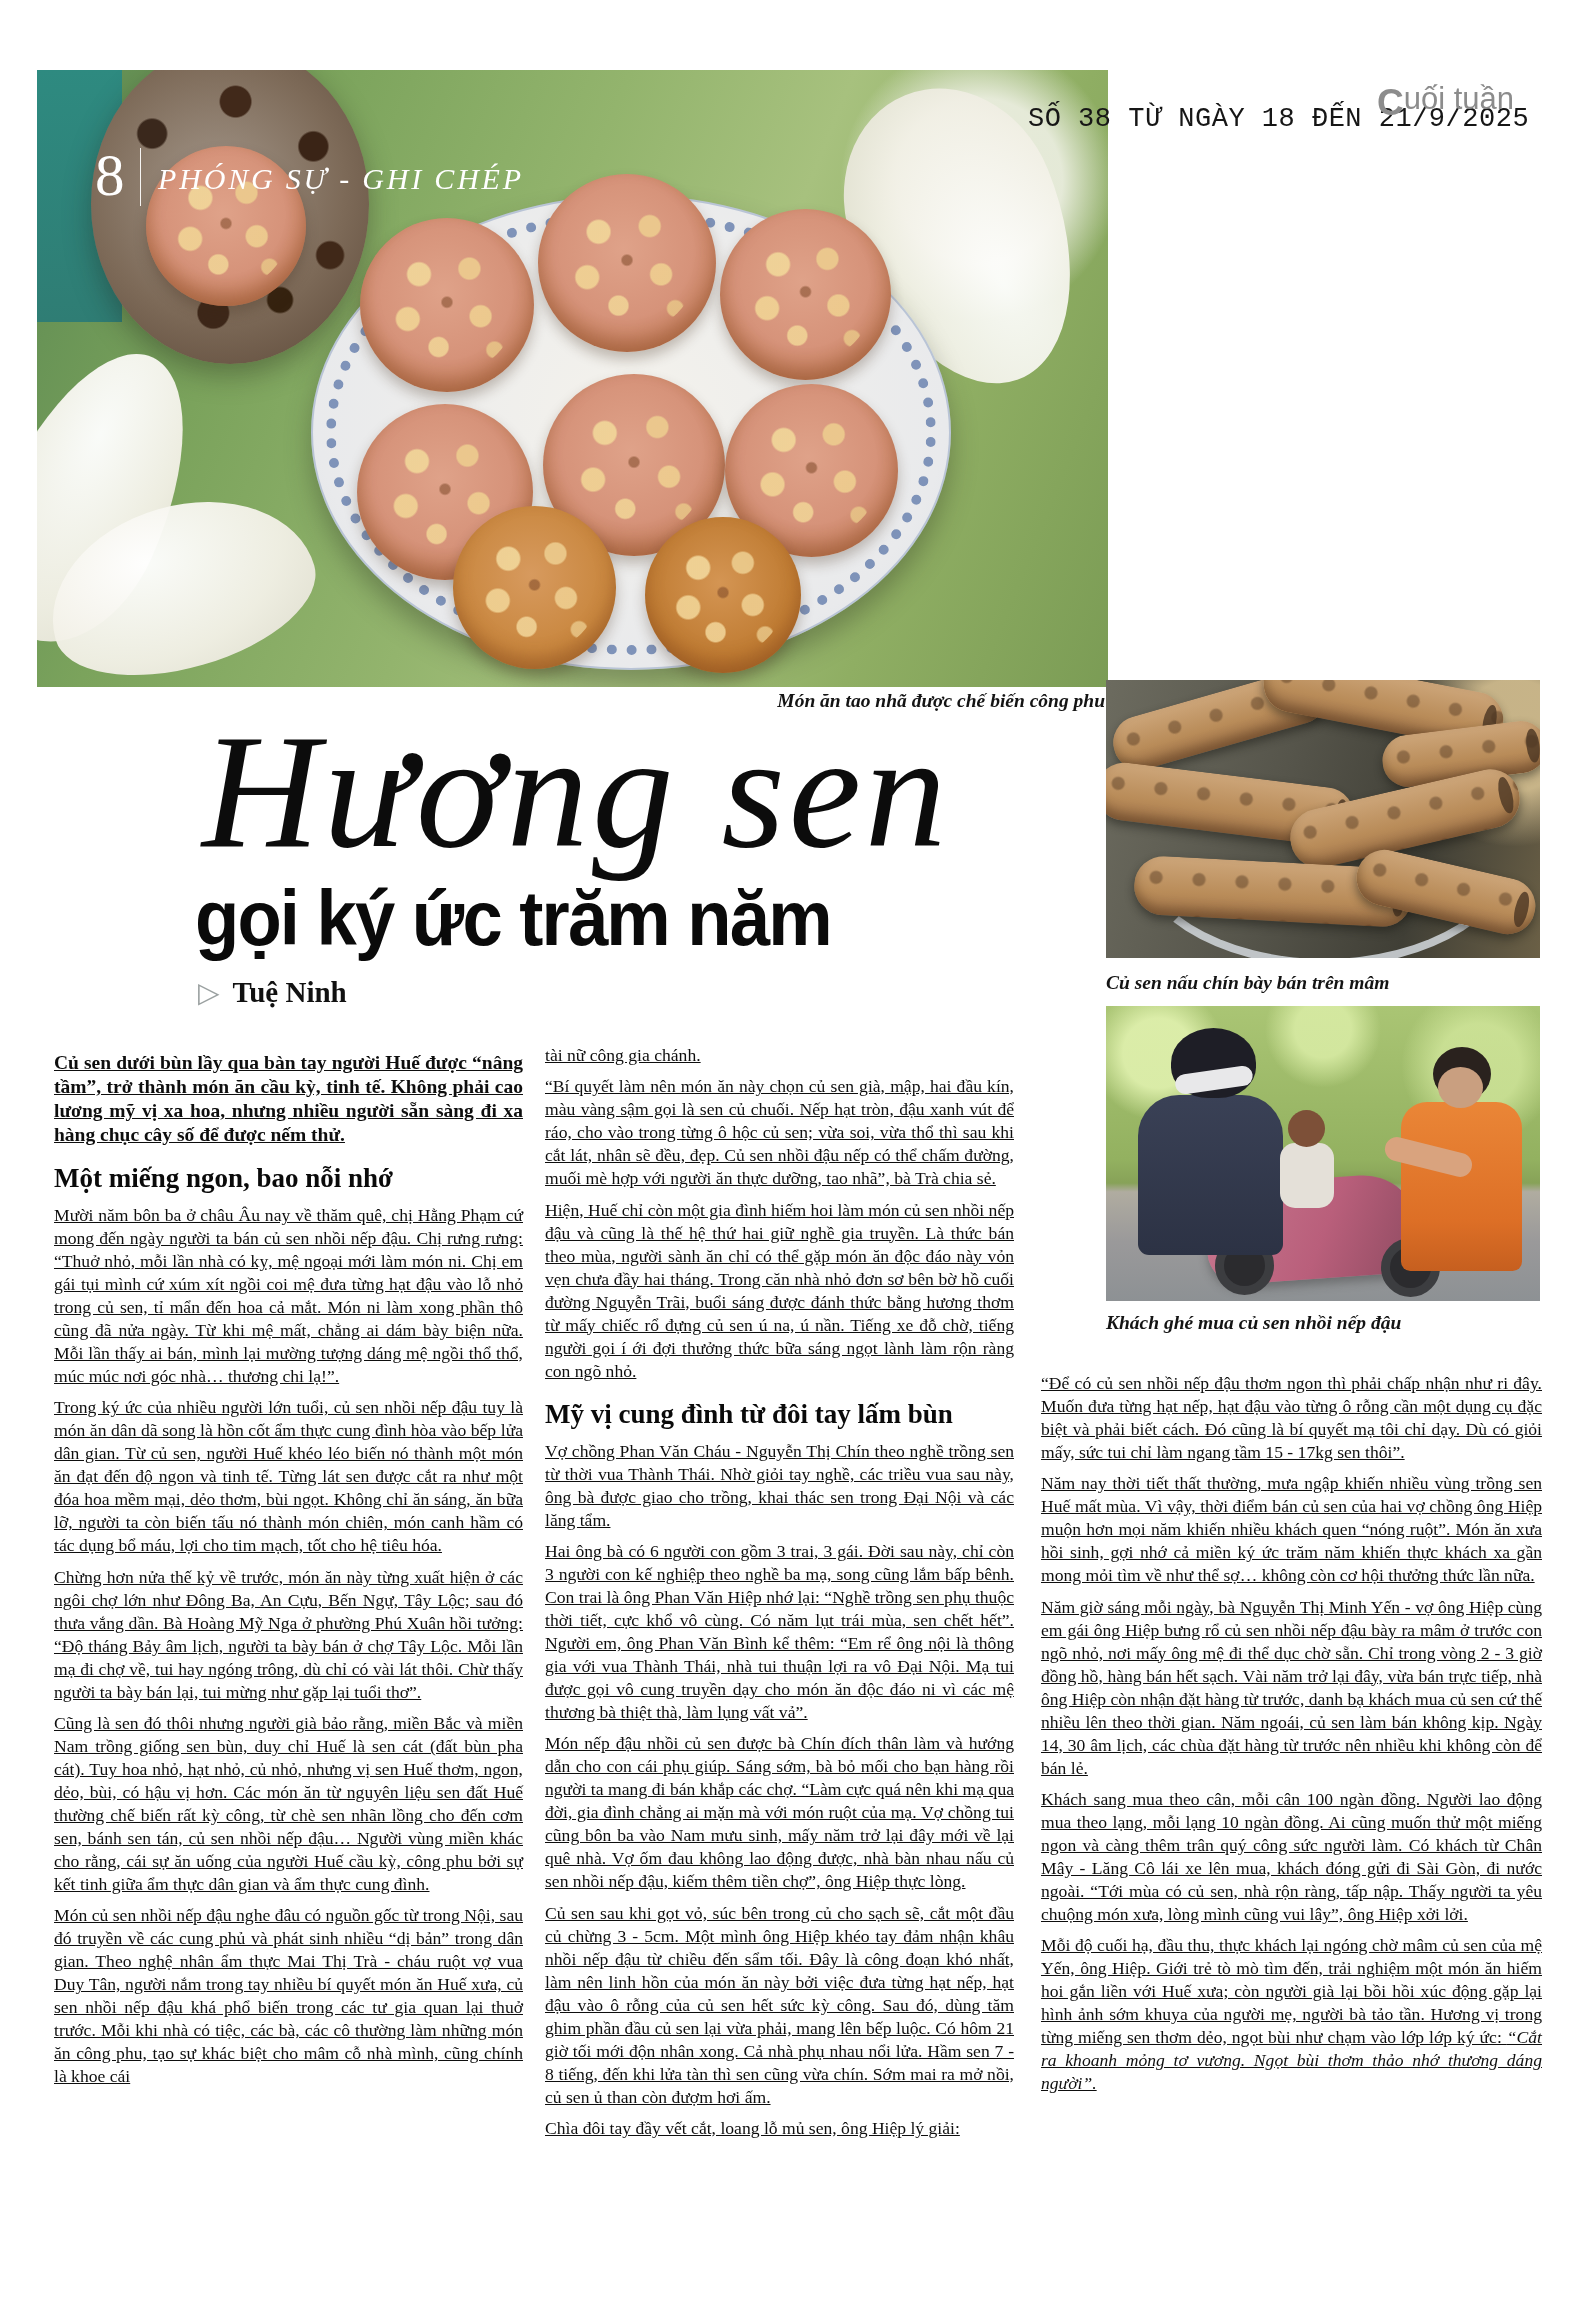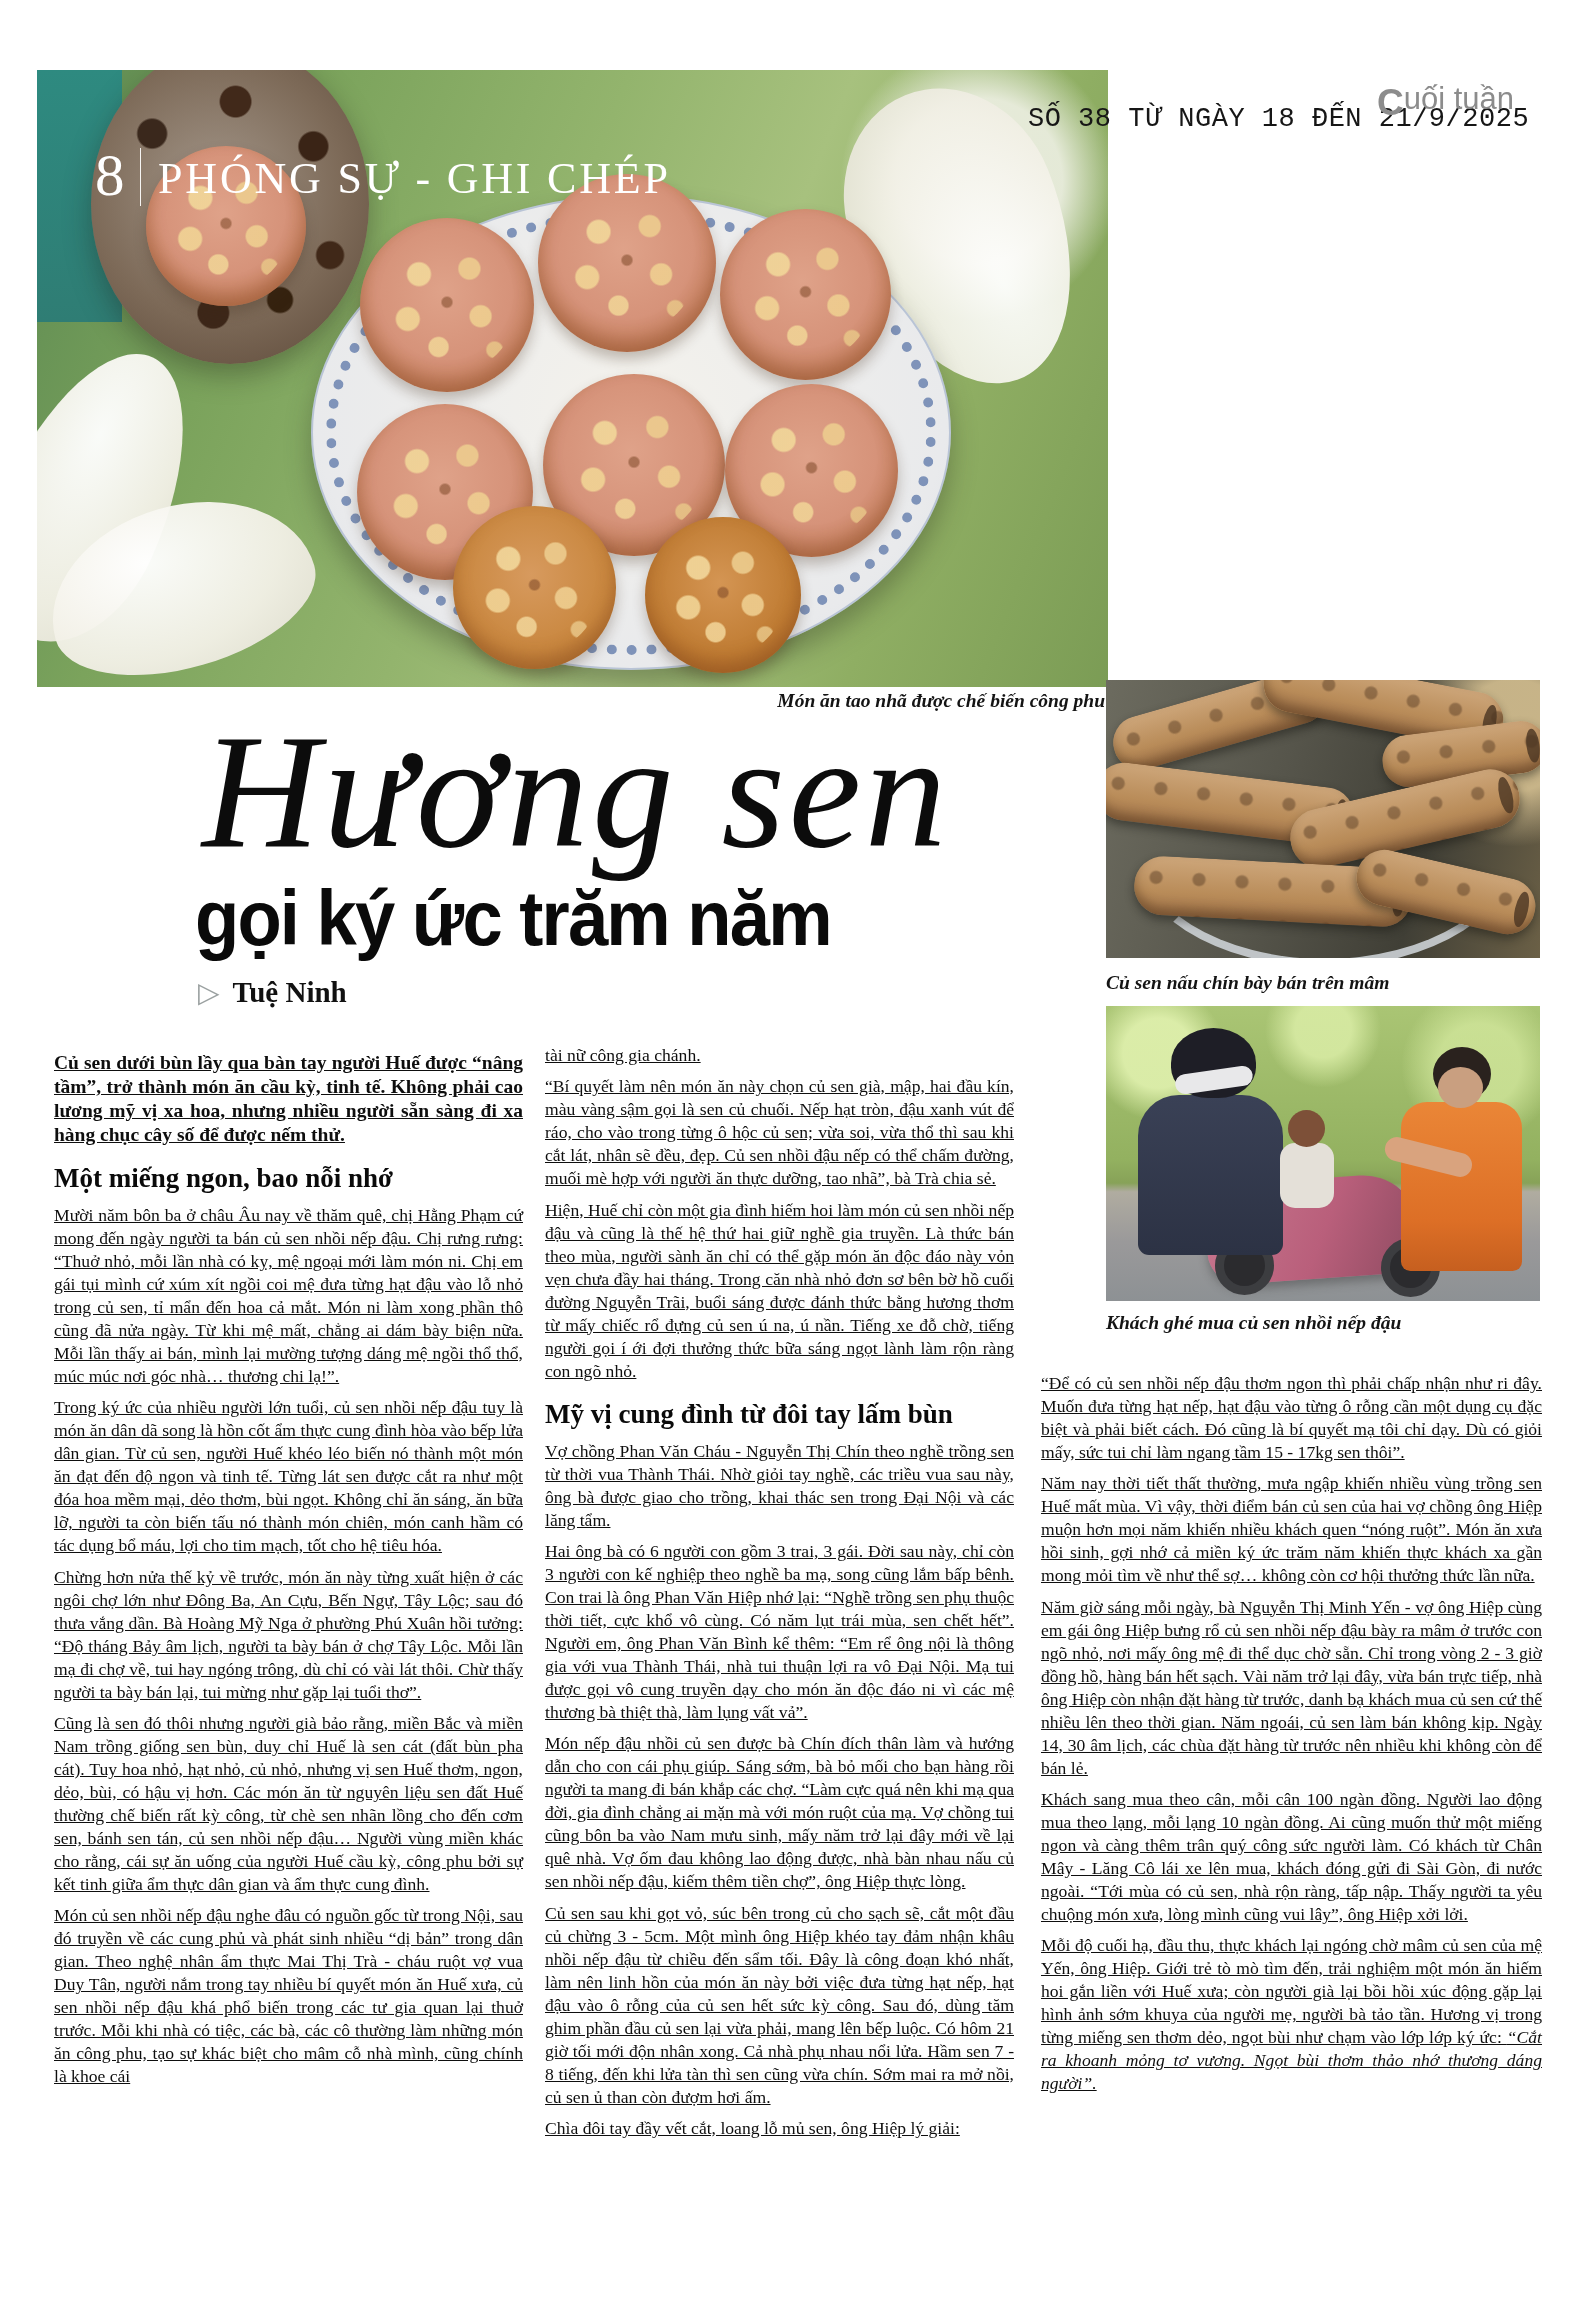--- a/index.html
+++ b/index.html
@@ -53,21 +53,21 @@
   .sl-d { left:683px; top:139px; width:171px; height:171px; }
   .sl-e { left:320px; top:334px; width:176px; height:176px; }
   .sl-f { left:506px; top:304px; width:182px; height:182px; }
   .sl-g { left:688px; top:314px; width:173px; height:173px; }
   .sl-h { left:416px; top:436px; width:163px; height:163px; background:radial-gradient(circle at 48% 42%, #d79a5e 0%, #c9873f 60%, #b06f2e 100%); }
   .sl-i { left:608px; top:447px; width:156px; height:156px; background:radial-gradient(circle at 48% 42%, #d49553 0%, #c07c33 60%, #a76527 100%); }
 
   .hdr-overlay { left:58px; top:76px; display:flex; align-items:flex-start; color:#fff; }
   .hdr-pagenum { font-size:59px; line-height:59px; font-weight:400; }
   .hdr-divider { width:1.9px; height:58px; background:rgba(255,255,255,.92); margin:1.9px 16.7px 0 15px; }
-  .hdr-section { font-size:44px; line-height:65px; letter-spacing:2.8px; }
+  .hdr-section { font-size:30px; line-height:65px; letter-spacing:2.8px;font-style:italic; }
 
   
   .issue-date { left:1028px; top:104px; font-size:27px; letter-spacing:0.5px; color:#161616; white-space:nowrap;font-family:Liberation Mono, monospace; }
   .logo-block { left:1150px; top:83px; width:364px; text-align:right; }
   .logo-main { font-size:44px; font-weight:bold; letter-spacing:-0.9px; color:#3d3d3d; line-height:46px; }
   .logo-edition { color:#8c8c8c; line-height:32px; font-family:"Liberation Sans", sans-serif; }
   .logo-edition .big-c { font-size:37px; font-weight:bold; vertical-align:-5.6px; }
   .logo-edition .rest { font-size:31px; }
 
   

